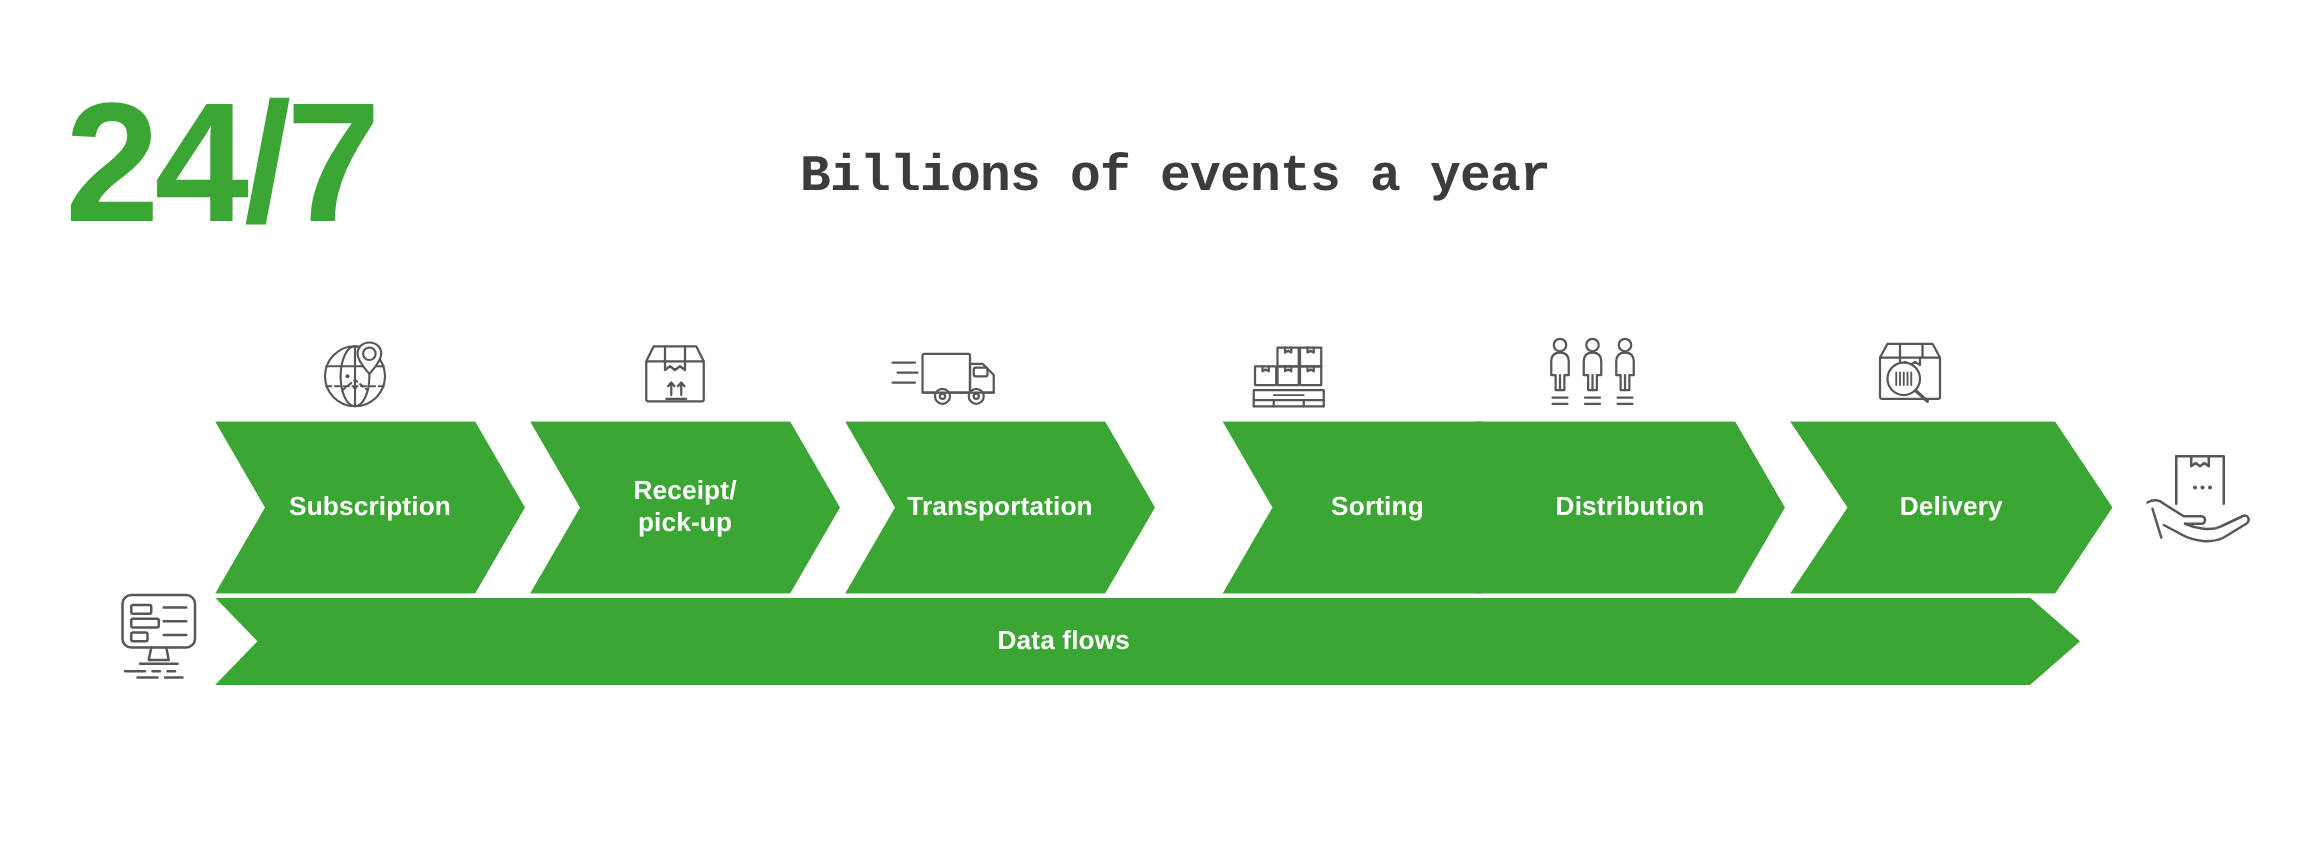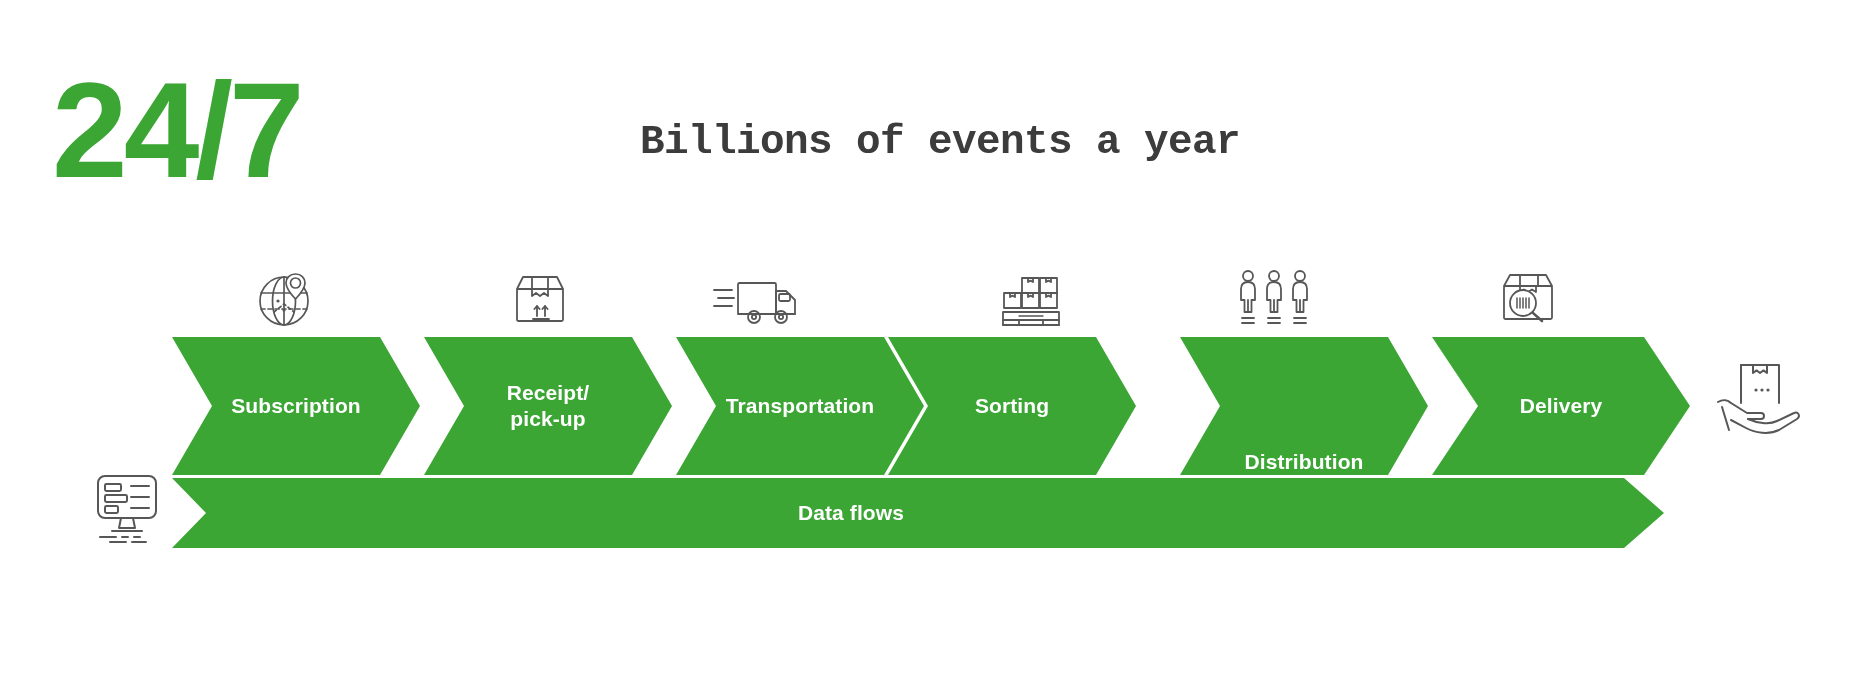--- a/index.html
+++ b/index.html
@@ -250,25 +250,25 @@
       <div class="chev-label">
         <span>Receipt/</span><br>
         <span>pick-up</span>
       </div>
     </div>
 
     <div class="chev chev-mid" style="left:676px; width:248px;">
       <div class="chev-label">Transportation</div>
     </div>
 
-    <div class="chev chev-mid" style="left:888px; width:248px;align-items:center;">
+    <div class="chev chev-mid" style="left:978px; width:248px;align-items:center;">
       <div class="chev-label">Sorting</div>
     </div>
 
-    <div class="chev chev-mid" style="left:1180px; width:248px;align-items:flex-end;">
+    <div class="chev chev-mid" style="left:1180px; width:248px;">
       <div class="chev-label">Distribution</div>
     </div>
 
     <div class="chev chev-last" style="left:1432px; width:258px;">
       <div class="chev-label">Delivery</div>
     </div>
   </div>
 
   <div class="side-icon" style="left:1712px; top:362px; width:92px; height:78px;">
     <svg width="86" height="76" viewBox="0 0 86 76" fill="none" stroke="#575757" stroke-width="2" stroke-linecap="round" stroke-linejoin="round">

